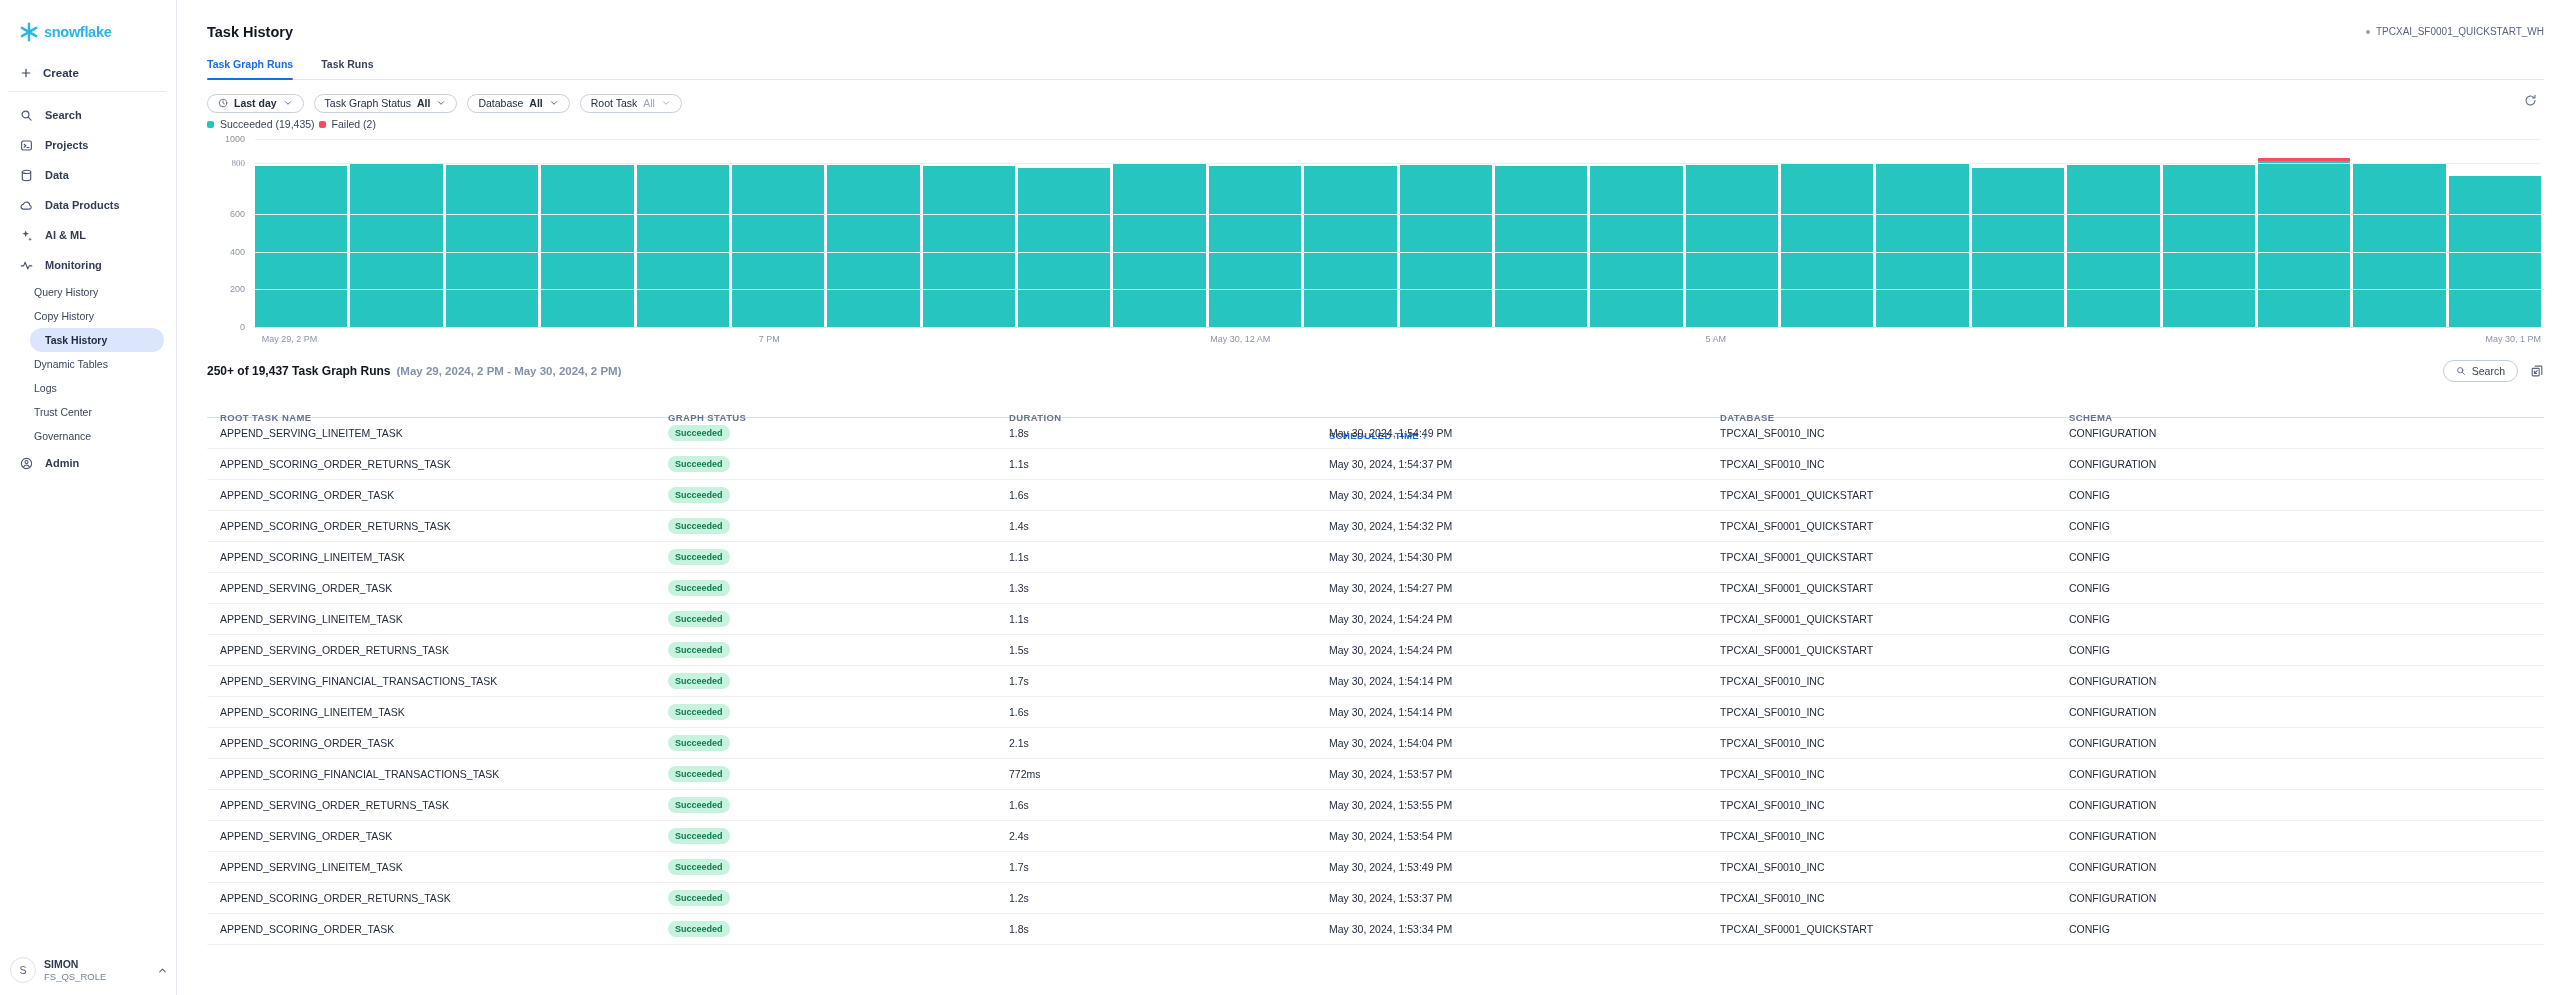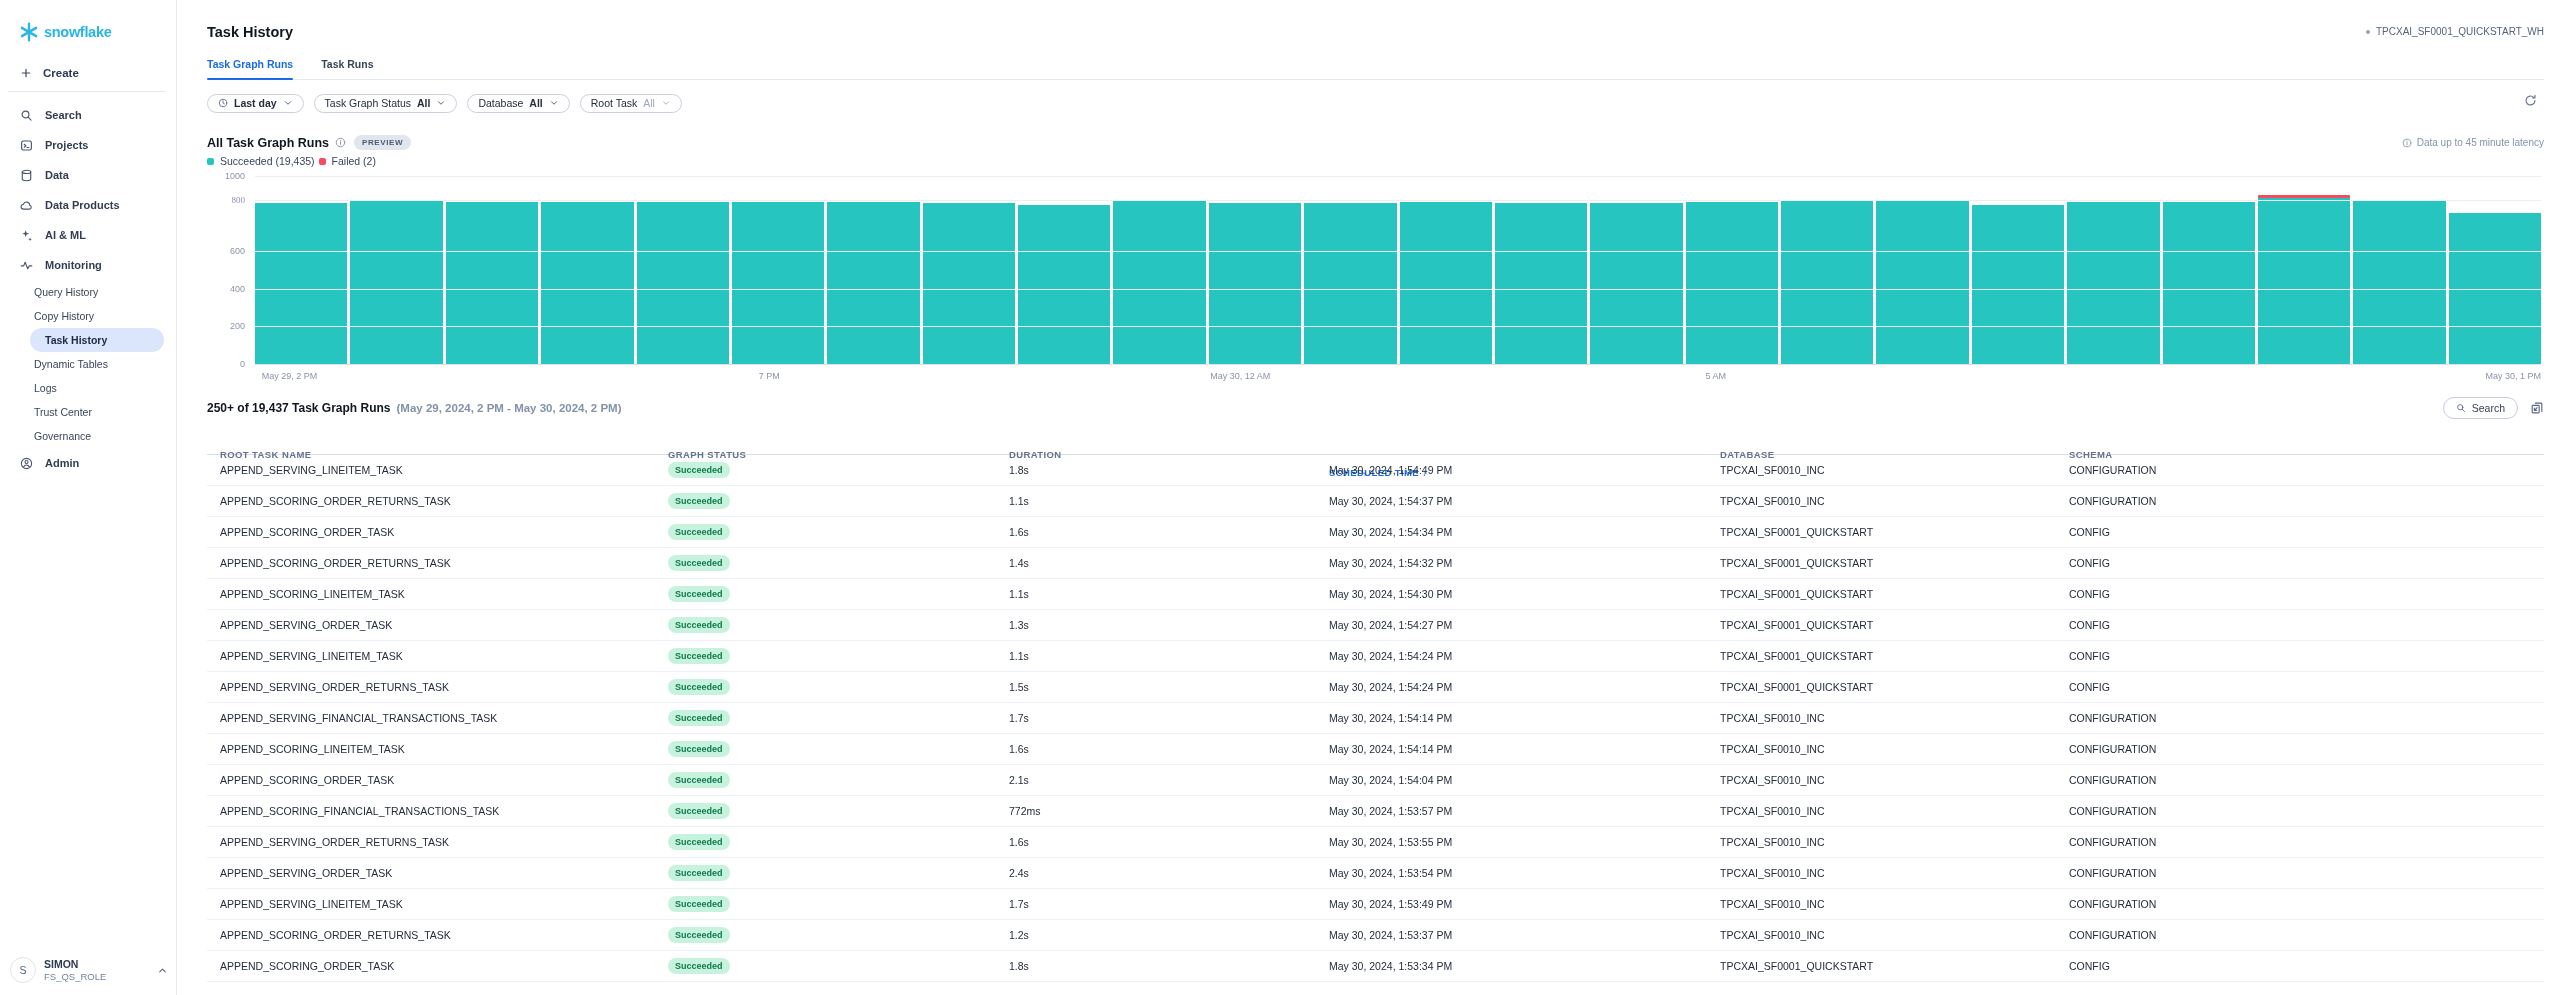--- a/index.html
+++ b/index.html
@@ -254,35 +254,20 @@
             <path d="M4 6l4 4 4-4"></path>
           </svg>
       </div>
       <div class="refresh-btn">
         <svg viewBox="0 0 16 16" fill="none" stroke="currentColor" stroke-width="1.5" stroke-linecap="round" stroke-linejoin="round">
             <path d="M13.5 8a5.5 5.5 0 1 1-1.6-3.9M13.5 1.8v2.9h-2.9"></path>
           </svg>
       </div>
     </div>
 
-    <div class="chart-head">
-      <span class="chart-title">All Task Graph Runs</span>
-      <svg class="info-ic" viewBox="0 0 16 16" fill="none" stroke="currentColor" stroke-width="1.4" stroke-linecap="round">
-          <circle cx="8" cy="8" r="6.2"></circle>
-          <path d="M8 7.2v3.6M8 5.1v.2"></path>
-        </svg>
-      <span class="preview-badge">PREVIEW</span>
-      <span class="latency">
-        <svg viewBox="0 0 16 16" fill="none" stroke="currentColor" stroke-width="1.4" stroke-linecap="round">
-            <circle cx="8" cy="8" r="6.2"></circle>
-            <path d="M8 7.2v3.6M8 5.1v.2"></path>
-          </svg>
-        <span>Data up to 45 minute latency</span>
-      </span>
-    </div>
 
     <div class="legend">
       <span class="leg-item">
         <span class="leg-sq" id="leg-sq-0" style="background: rgb(39, 197, 191);"></span>
         <span>Succeeded (19,435)</span>
       </span>
       <span class="leg-item">
         <span class="leg-sq" id="leg-sq-1" style="background: rgb(246, 76, 93);"></span>
         <span>Failed (2)</span>
       </span>

